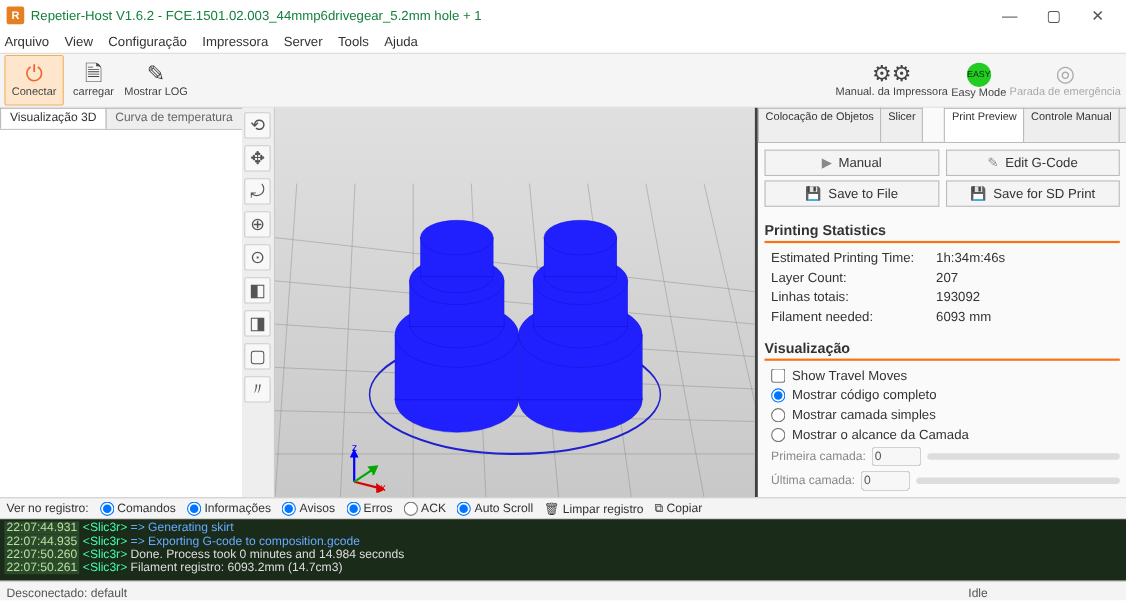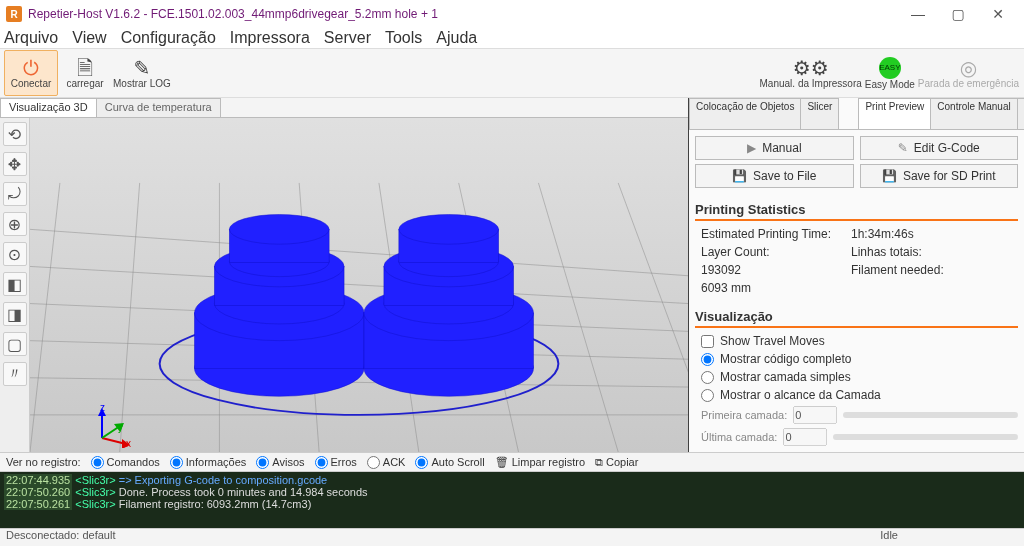--- a/index.html
+++ b/index.html
@@ -1,30 +1,30 @@
 <!DOCTYPE html>
 <html><head>
 <meta charset="utf-8">
 <style>
 * { box-sizing: border-box; margin: 0; padding: 0; font-family: "Segoe UI", Tahoma, sans-serif; }
 body { width: 1024px; height: 546px; background: #fff; overflow: hidden; font-size: 12px; color: #333; display: flex; flex-direction: column; }
 .titlebar { height: 28px; display: flex; align-items: center; padding: 0 6px; background: #fff; }
 .titlebar .icon { width: 16px; height: 16px; background: #e67e22; border-radius: 2px; margin-right: 6px; display: flex; align-items: center; justify-content: center; color: #fff; font-size: 10px; font-weight: bold; }
-.titlebar .title { flex: 1; font-size: 12px; color: #701a75; }
+.titlebar .title { flex: 1; font-size: 12px; color: #15803d; }
 .winbtns { display: flex; gap: 0; }
 .winbtn { width: 40px; height: 28px; display: flex; align-items: center; justify-content: center; font-size: 14px; color: #555; cursor: pointer; }
-.menubar { height: 20px; display: flex; align-items: center; padding: 0 4px; gap: 14px; color: #333; font-size: 16px; }
+.menubar { height: 20px; display: flex; align-items: center; padding: 0 4px; gap: 14px; color: #333; font-size: 12px; }
 .menubar span { cursor: pointer; }
 .toolbar { height: 50px; display: flex; align-items: center; padding: 2px 4px; border-top: 1px solid #ddd; border-bottom: 1px solid #ddd; background: #f5f5f5; }
 .toolbtn { display: flex; flex-direction: column; align-items: center; justify-content: center; min-width: 54px; height: 46px; font-size: 10px; color: #444; cursor: pointer; border: 1px solid transparent; border-radius: 2px; }
 .toolbtn.active { background: #fde6cc; border-color: #f0b060; }
 .toolbtn .ticon { font-size: 20px; line-height: 1; }
 .toolbar .spacer { flex: 1; }
 .mainrow { flex: 1; display: flex; min-height: 0; }
-.leftcol { flex: 1; display: flex; flex-direction: column; border-right: 1px solid #404040; }
+.leftcol { flex: 1; display: flex; flex-direction: row; border-right: 3px solid #404040; }
 .lefttabs { height: 20px; display: flex; border-bottom: 1px solid #bbb; background: #f4f4f4; font-size: 11px; }
 .lefttab { padding: 2px 8px; border: 1px solid #bbb; border-bottom: none; background: #fff; margin-right: -1px; cursor: pointer; }
 .lefttab.inactive { background: #eee; color: #666; }
 .viewarea { flex: 1; display: flex; }
 .vtoolbar { width: 30px; background: #eee; border-right: 1px solid #ccc; display: flex; flex-direction: column; align-items: center; padding-top: 4px; gap: 6px; }
 .vbtn { width: 24px; height: 24px; display: flex; align-items: center; justify-content: center; font-size: 16px; color: #555; cursor: pointer; border: 1px solid #ccc; background: #f8f8f8; border-radius: 2px; }
 .canvas { flex: 1; position: relative; background: linear-gradient(#e0e0e0, #c8c8c8); overflow: hidden; }
 .axes { position: absolute; left: 60px; bottom: 20px; font-size: 10px; }
 .axes .z { color: #00f; position: absolute; left: 10px; top: -30px; }
 .axes .y { color: #0a0; position: absolute; left: 28px; top: -10px; }
@@ -45,21 +45,21 @@
 .sliderrow input[type=number] { width: 44px; height: 18px; font-size: 11px; }
 .sliderrow .bar { flex: 1; height: 6px; background: #ddd; border-radius: 3px; }
 .logfilter { height: 20px; display: flex; align-items: center; gap: 10px; padding: 0 6px; border-top: 1px solid #ccc; border-bottom: 1px solid #ccc; background: #f4f4f4; font-size: 11px; }
 .logfilter label { display: flex; align-items: center; gap: 3px; cursor: pointer; }
 .logarea { height: 56px; background: #1a2b1a; color: #ccc; font-family: "Consolas", monospace; font-size: 11px; padding: 2px 4px; overflow: hidden; }
 .logline { white-space: nowrap; }
 .logline .ts { color: #b8e0a0; background: #2a4a2a; padding: 0 2px; }
 .logline .tag { color: #4fa; }
 .logline .msg { color: #ddd; }
 .logline .msg.blue { color: #6af; }
-.statusbar { height: 18px; display: flex; align-items: flex-start; padding: 0 6px; background: #f4f4f4; border-top: 1px solid #ccc; font-size: 11px; color: #555; }
+.statusbar { height: 18px; display: flex; align-items: flex-end; padding: 0 6px; background: #f4f4f4; border-top: 1px solid #ccc; font-size: 11px; color: #555; }
 .statusbar .sfill { flex: 1; }
 
 .grid { position: absolute; inset: 0; }
 .grid svg { width: 100%; height: 100%; }
 .piece { fill: #2020ff; stroke: #1010cc; stroke-width: 0.5; }
 .skirt { fill: none; stroke: #2020cc; stroke-width: 2; }
 </style>
 </head>
 <body>
 
@@ -218,20 +218,21 @@
             <span class="aicon">💾</span>
             <span>Save for SD Print</span>
           </div>
       </div>
 
       <div class="ghead">Printing Statistics</div>
       <div class="statgrid">
         <div>Estimated Printing Time:</div>
         <div>1h:34m:46s</div>
         <div>Layer Count:</div>
+        <div>207</div>
         <div>Linhas totais:</div>
         <div>193092</div>
         <div>Filament needed:</div>
         <div>6093 mm</div>
       </div>
 
       <div class="ghead">Visualização</div>
       <div class="vizopts">
         <label>
             <input type="checkbox" style="">
@@ -288,20 +289,21 @@
     </label>
   <label>
       <input type="radio" checked="" style="">
       <span>Auto Scroll</span>
     </label>
   <span style="cursor:pointer">🗑 <span>Limpar registro</span></span>
   <span style="cursor:pointer">⧉ <span>Copiar</span></span>
 </div>
 
 <div class="logarea">
+  <div class="logline"><span class="ts">22:07:44.931</span> <span class="tag">&lt;Slic3r&gt;</span> <span class="msg blue">=&gt; Generating skirt</span></div>
   <div class="logline"><span class="ts">22:07:44.935</span> <span class="tag">&lt;Slic3r&gt;</span> <span class="msg blue">=&gt; Exporting G-code to composition.gcode</span></div>
   <div class="logline"><span class="ts">22:07:50.260</span> <span class="tag">&lt;Slic3r&gt;</span> <span class="msg">Done. Process took 0 minutes and 14.984 seconds</span></div>
   <div class="logline"><span class="ts">22:07:50.261</span> <span class="tag">&lt;Slic3r&gt;</span> <span class="msg">Filament registro: 6093.2mm (14.7cm3)</span></div>
 </div>
 
 <div class="statusbar">
   <span>Desconectado: default</span>
   <span class="sfill"></span>
   <span>Idle</span>
   <span style="width:120px"></span>

